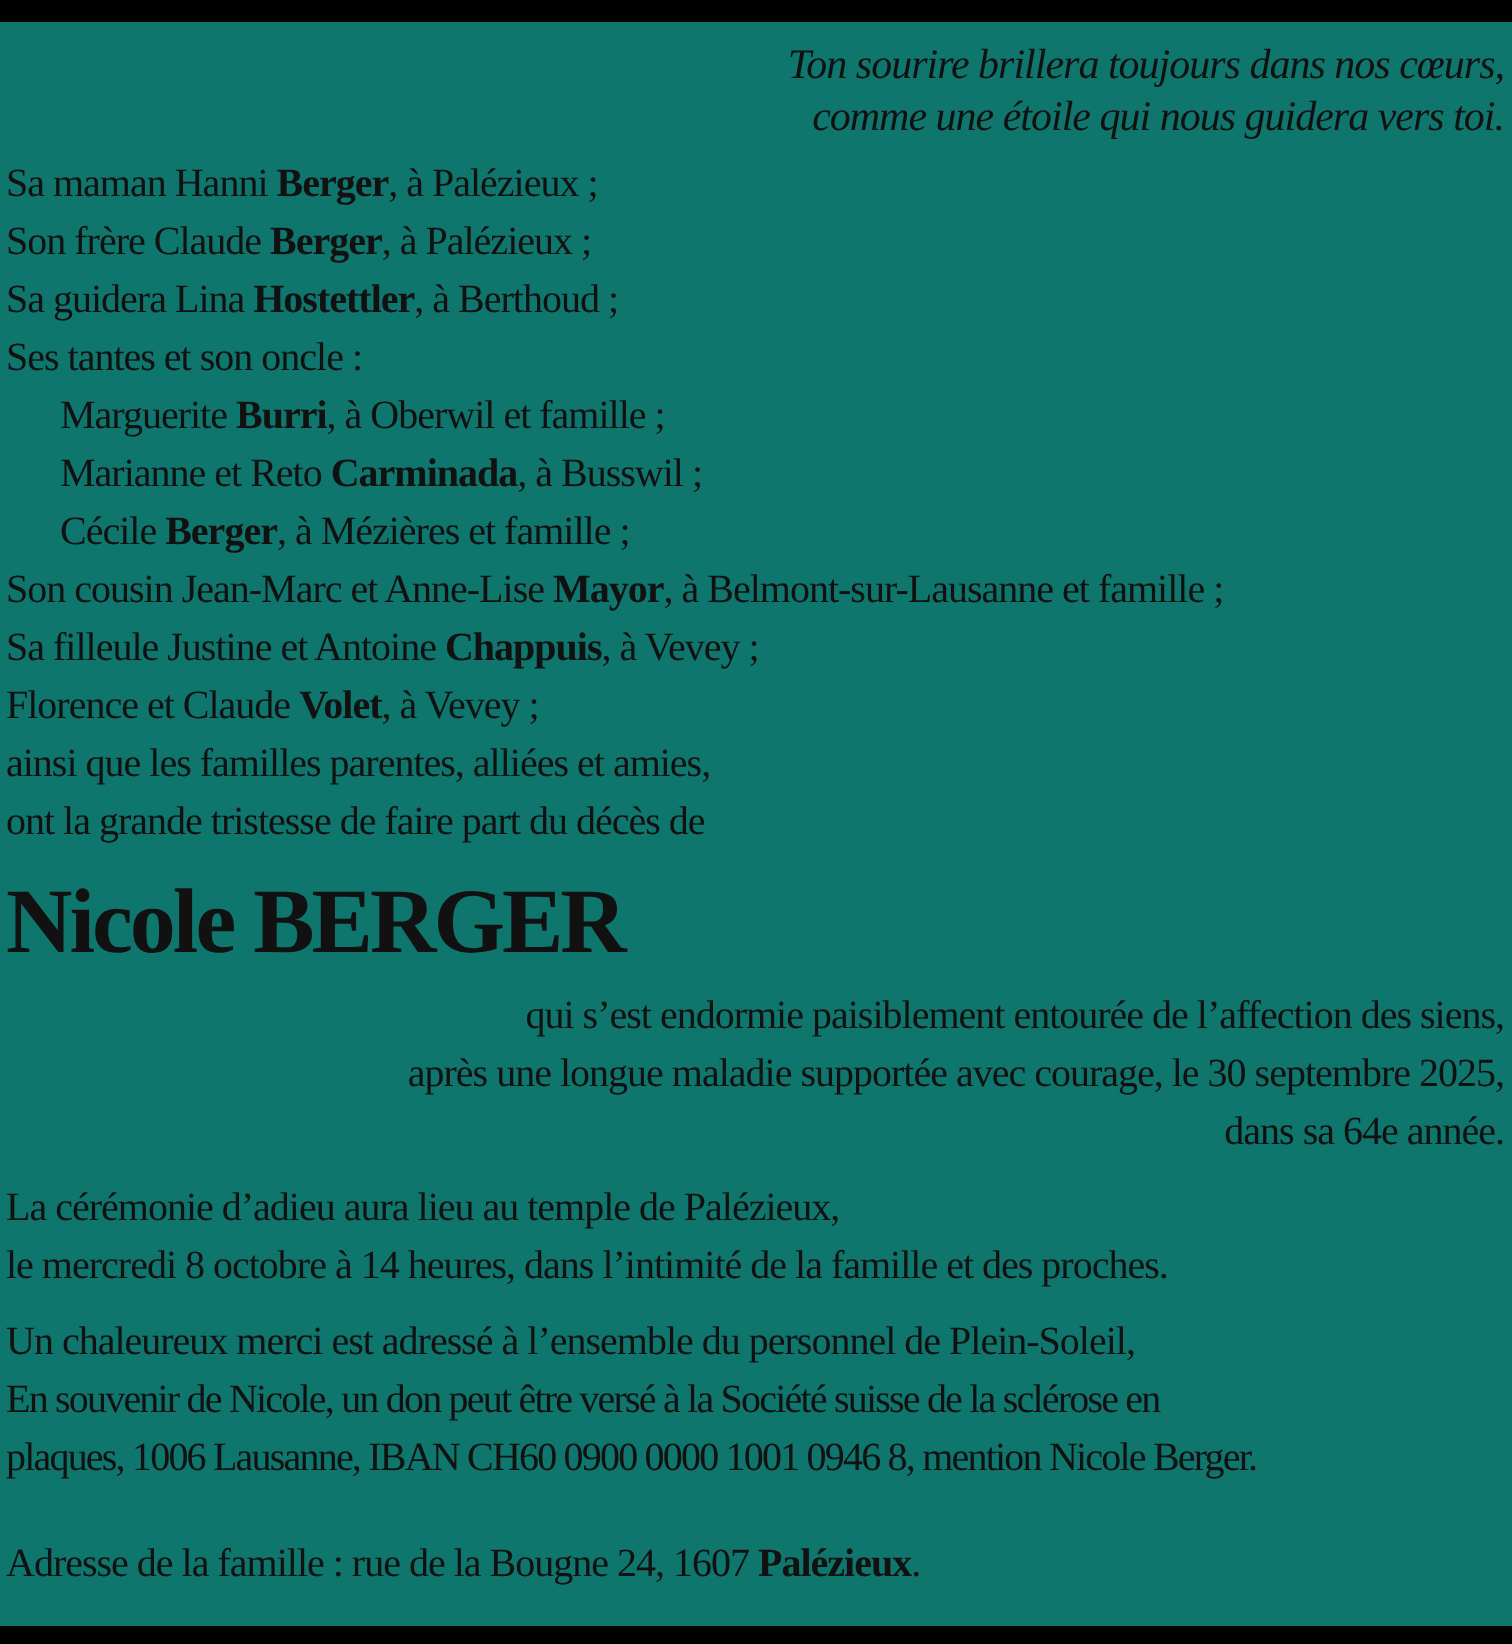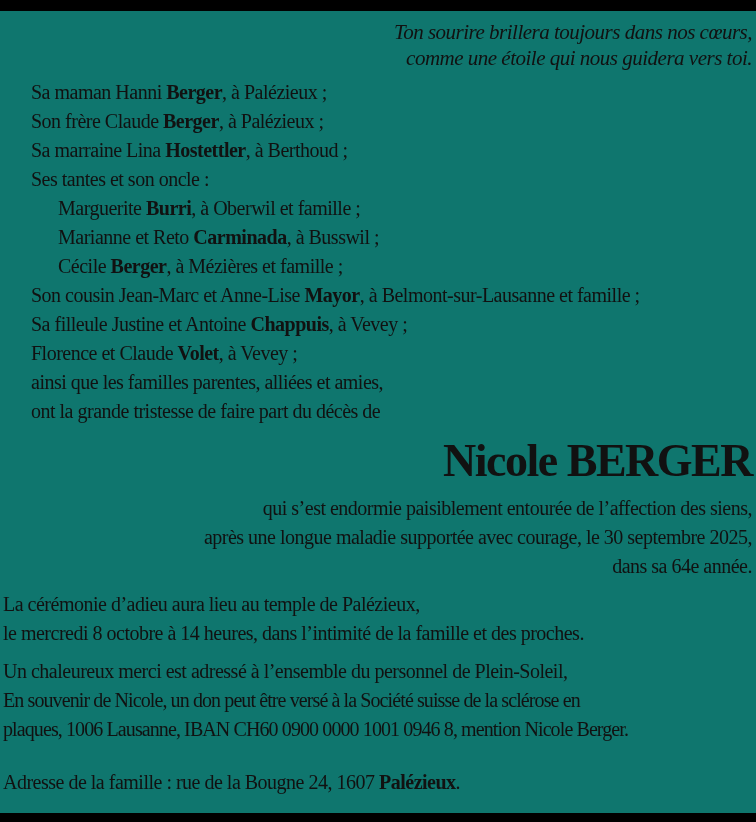--- a/index.html
+++ b/index.html
@@ -24,31 +24,31 @@
   }
   .epigraph {
     margin-top: 8px;
     text-align: right;
     font-style: italic;
     font-size: 21px;
     line-height: 26px;
     letter-spacing: -0.5px;
     white-space: nowrap;
   }
-  .family { margin-top: 7px; margin-left: 28px; }
+  .family { margin-top: 7px; }
   .line {
     font-size: 20px;
     line-height: 29px;
     letter-spacing: -0.5px;
     white-space: nowrap;
   }
   .indent { padding-left: 27px; }
   .b { font-weight: 700; }
   .name-heading {
-    text-align: right;
+    text-align: left;
     font-weight: 700;
     font-size: 46px;
     line-height: 54px;
     letter-spacing: -1.5px;
     margin: 8px 0 6px 0;
     white-space: nowrap;
   }
   .para { margin-top: 9px; }
   .para.first { margin-top: 0; text-align: right; }
   .address { margin-top: 24px; }
@@ -63,21 +63,21 @@
   <div class="content">
 
     <div class="epigraph">
       <div>Ton sourire brillera toujours dans nos cœurs,</div>
       <div>comme une étoile qui nous guidera vers toi.</div>
     </div>
 
     <div class="family">
       <div class="line"><span>Sa maman Hanni </span><span class="b">Berger</span><span>, à Palézieux ;</span></div>
       <div class="line"><span>Son frère Claude </span><span class="b">Berger</span><span>, à Palézieux ;</span></div>
-      <div class="line"><span>Sa marraine Lina </span><span class="b">Hostettler</span><span>, à Berthoud ;</span></div>
+      <div class="line"><span>Sa guidera Lina </span><span class="b">Hostettler</span><span>, à Berthoud ;</span></div>
       <div class="line"><span>Ses tantes et son oncle :</span><span class="b"></span><span></span></div>
       <div class="line indent"><span>Marguerite </span><span class="b">Burri</span><span>, à Oberwil et famille ;</span></div>
       <div class="line indent"><span>Marianne et Reto </span><span class="b">Carminada</span><span>, à Busswil ;</span></div>
       <div class="line indent"><span>Cécile </span><span class="b">Berger</span><span>, à Mézières et famille ;</span></div>
       <div class="line"><span>Son cousin Jean-Marc et Anne-Lise </span><span class="b">Mayor</span><span>, à Belmont-sur-Lausanne et famille ;</span></div>
       <div class="line"><span>Sa filleule Justine et Antoine </span><span class="b">Chappuis</span><span>, à Vevey ;</span></div>
       <div class="line"><span>Florence et Claude </span><span class="b">Volet</span><span>, à Vevey ;</span></div>
       <div class="line"><span>ainsi que les familles parentes, alliées et amies,</span><span class="b"></span><span></span></div>
       <div class="line"><span>ont la grande tristesse de faire part du décès de</span><span class="b"></span><span></span></div>
     </div>

